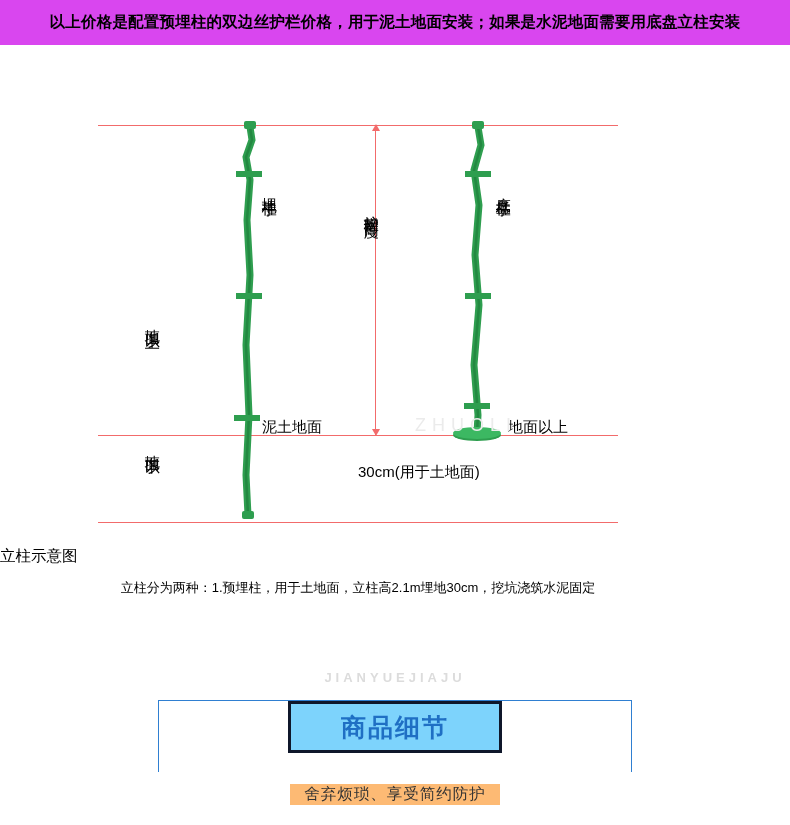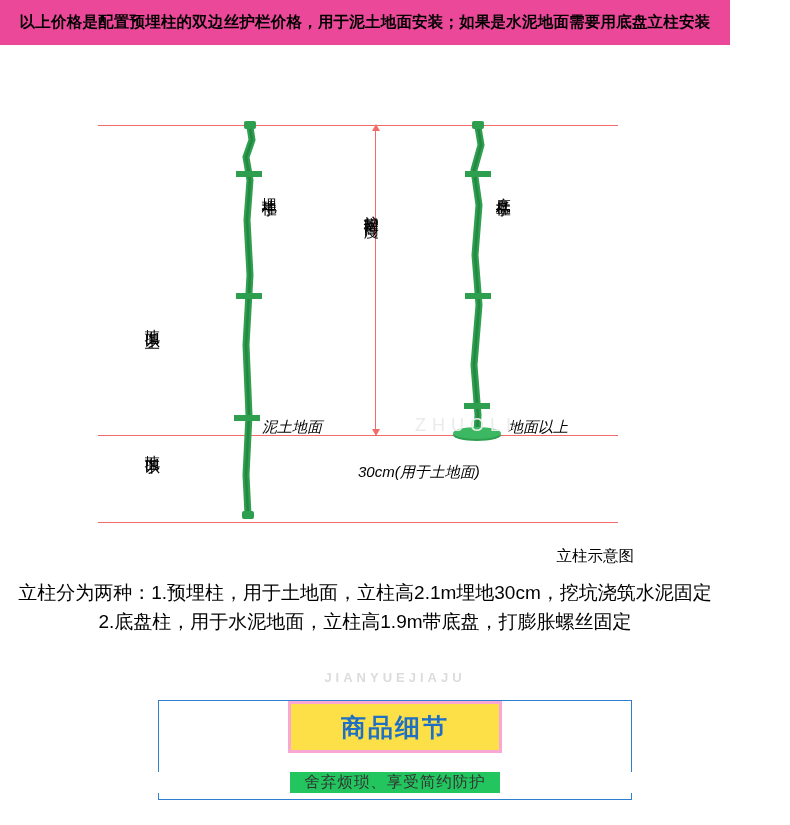--- a/index.html
+++ b/index.html
@@ -14,23 +14,23 @@
     color: #000;
     position: relative;
     overflow: hidden;
   }
 
   
   .banner {
     position: absolute;
     left: 0;
     top: 0;
-    width: 730px;
+    width: 790px;
     height: 45px;
-    background: #ec4899;
+    background: #d946ef;
     display: flex;
     align-items: center;
     justify-content: center;
     box-sizing: border-box;
   }
   .banner-text {
     font-size: 15.5px;
     font-weight: bold;
     color: #000;
     letter-spacing: 0.2px;
@@ -95,21 +95,20 @@
   .vtext.height-label { left: 360px; top: 158px; }
   .vtext.post2-label { left: 492px; top: 140px; }
   .vtext.above-ground { left: 141px; top: 272px; }
   .vtext.below-ground { left: 141px; top: 398px; }
 
   .htext {
     position: absolute;
     font-size: 15px;
     color: #000;
     white-space: nowrap;
-    font-style: italic;
   }
   .htext.soil-ground { left: 262px; top: 373px; }
   .htext.cement-ground { left: 508px; top: 373px; }
   .htext.depth { left: 358px; top: 418px; }
 
   .watermark {
     position: absolute;
     left: 415px;
     top: 370px;
     font-size: 18px;
@@ -124,31 +123,31 @@
     left: 0;
     top: 0;
   }
 
   
   .caption {
     position: absolute;
     left: 0;
     top: 546px;
     width: 634px;
-    text-align: right;
+    text-align: left;
     font-size: 15.5px;
     color: #000;
   }
   .caption-lines {
     position: absolute;
-    left: 17px;
+    left: 10px;
     top: 578px;
     width: 696px;
     text-align: center;
-    font-size: 19px;
+    font-size: 13px;
     line-height: 1.55;
     color: #000;
   }
 
   
   .brandmark {
     position: absolute;
     left: 0;
     top: 670px;
     width: 790px;
@@ -166,22 +165,22 @@
     height: 100px;
     border: 1px solid #2f7fd1;
     box-sizing: border-box;
   }
   .title-box {
     position: absolute;
     left: 288px;
     top: 701px;
     width: 214px;
     height: 52px;
-    background: #fde047;
-    border: 3px solid #f9a8d4;
+    background: #7dd3fc;
+    border: 3px solid #0f172a;
     box-sizing: border-box;
     display: flex;
     align-items: center;
     justify-content: center;
   }
   .title-box-text {
     font-size: 25px;
     font-weight: bold;
     color: #1f6fc4;
     letter-spacing: 2px;
@@ -191,23 +190,24 @@
     left: 158px;
     top: 772px;
     width: 474px;
     text-align: center;
     font-size: 15.5px;
     color: #333;
     background: #ffffff;
   }
   .subtitle-inner {
     display: inline-block;
-    background: #22c55e;
+    background: #fdba74;
     padding: 0 14px;
     letter-spacing: 1px;
+    margin-top: 12px;
   }
 </style>
 </head>
 <body>
 
 <div class="banner">
   <div class="banner-text">以上价格是配置预埋柱的双边丝护栏价格，用于泥土地面安装；如果是水泥地面需要用底盘立柱安装</div>
 </div>
 
 <div class="diagram">
@@ -254,21 +254,20 @@
   <div class="htext soil-ground">泥土地面</div>
   <div class="htext cement-ground">地面以上</div>
   <div class="htext depth">30cm(用于土地面)</div>
 
   <div class="watermark">ZHUOLI</div>
 </div>
 
 <div class="caption">立柱示意图</div>
 <div class="caption-lines">
   <div>立柱分为两种：1.预埋柱，用于土地面，立柱高2.1m埋地30cm，挖坑浇筑水泥固定</div>
-  <div>2.底盘柱，用于水泥地面，立柱高1.9m带底盘，打膨胀螺丝固定</div>
 </div>
 
 <div class="brandmark">JIANYUEJIAJU</div>
 <div class="outer-frame"></div>
 <div class="title-box">
   <span class="title-box-text">商品细节</span>
 </div>
 <div class="subtitle">
   <span class="subtitle-inner">舍弃烦琐、享受简约防护</span>
 </div>

